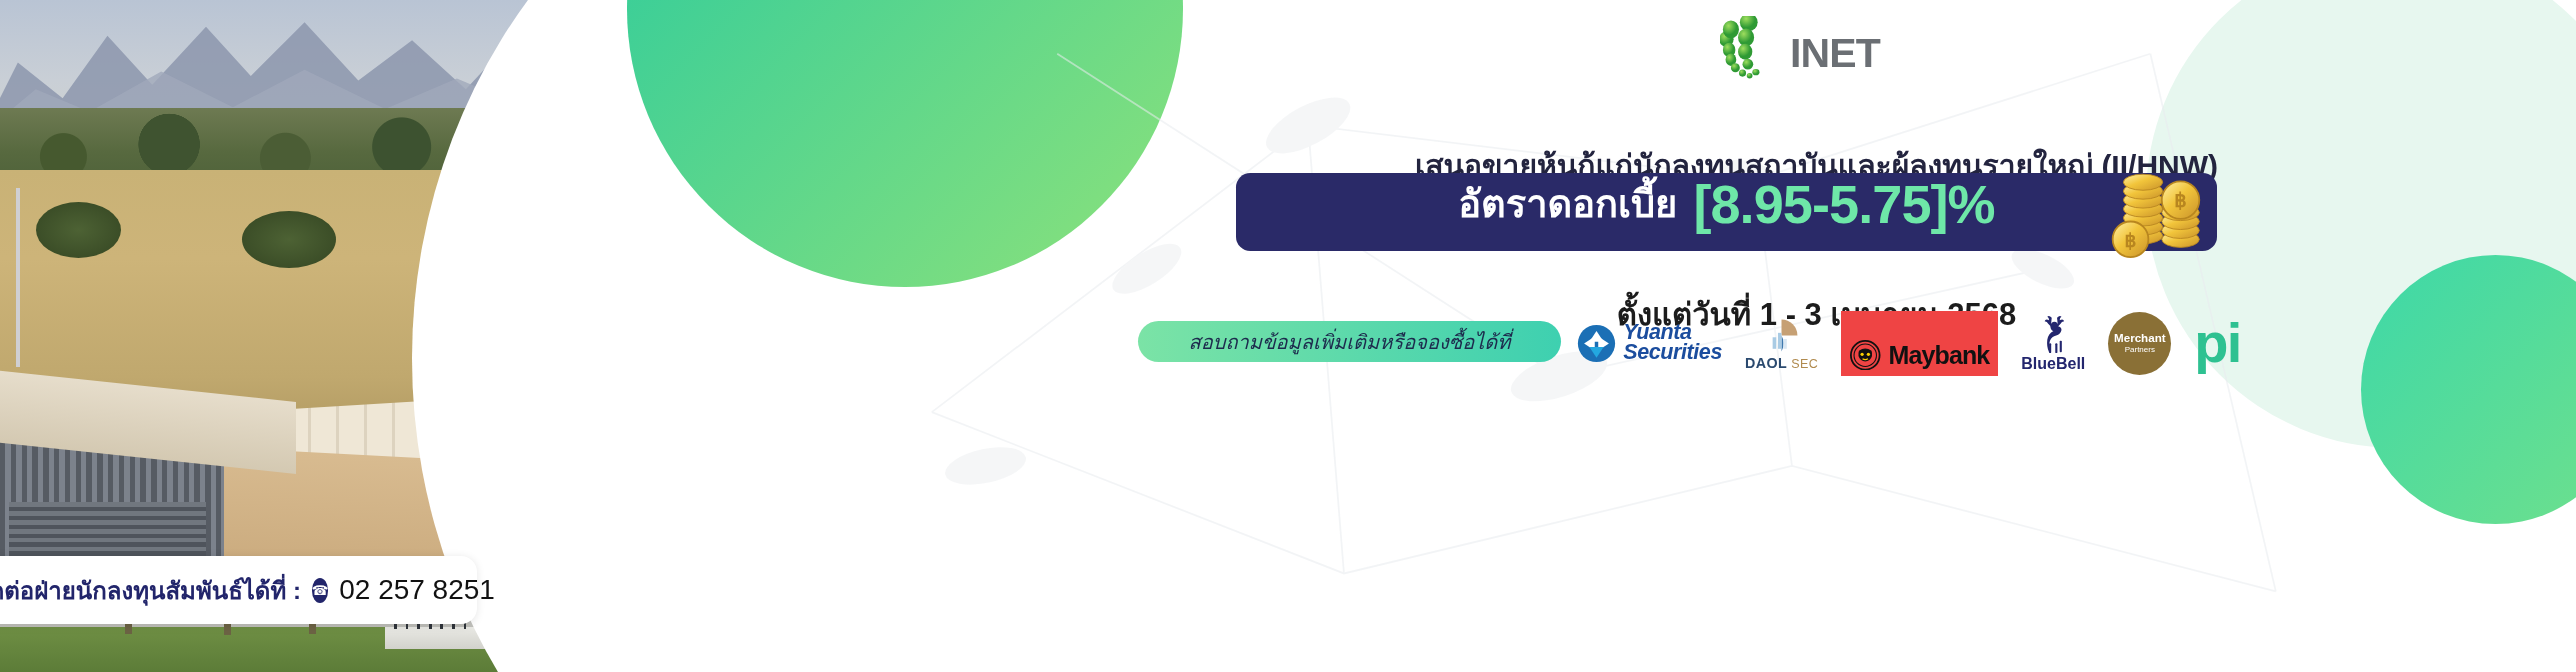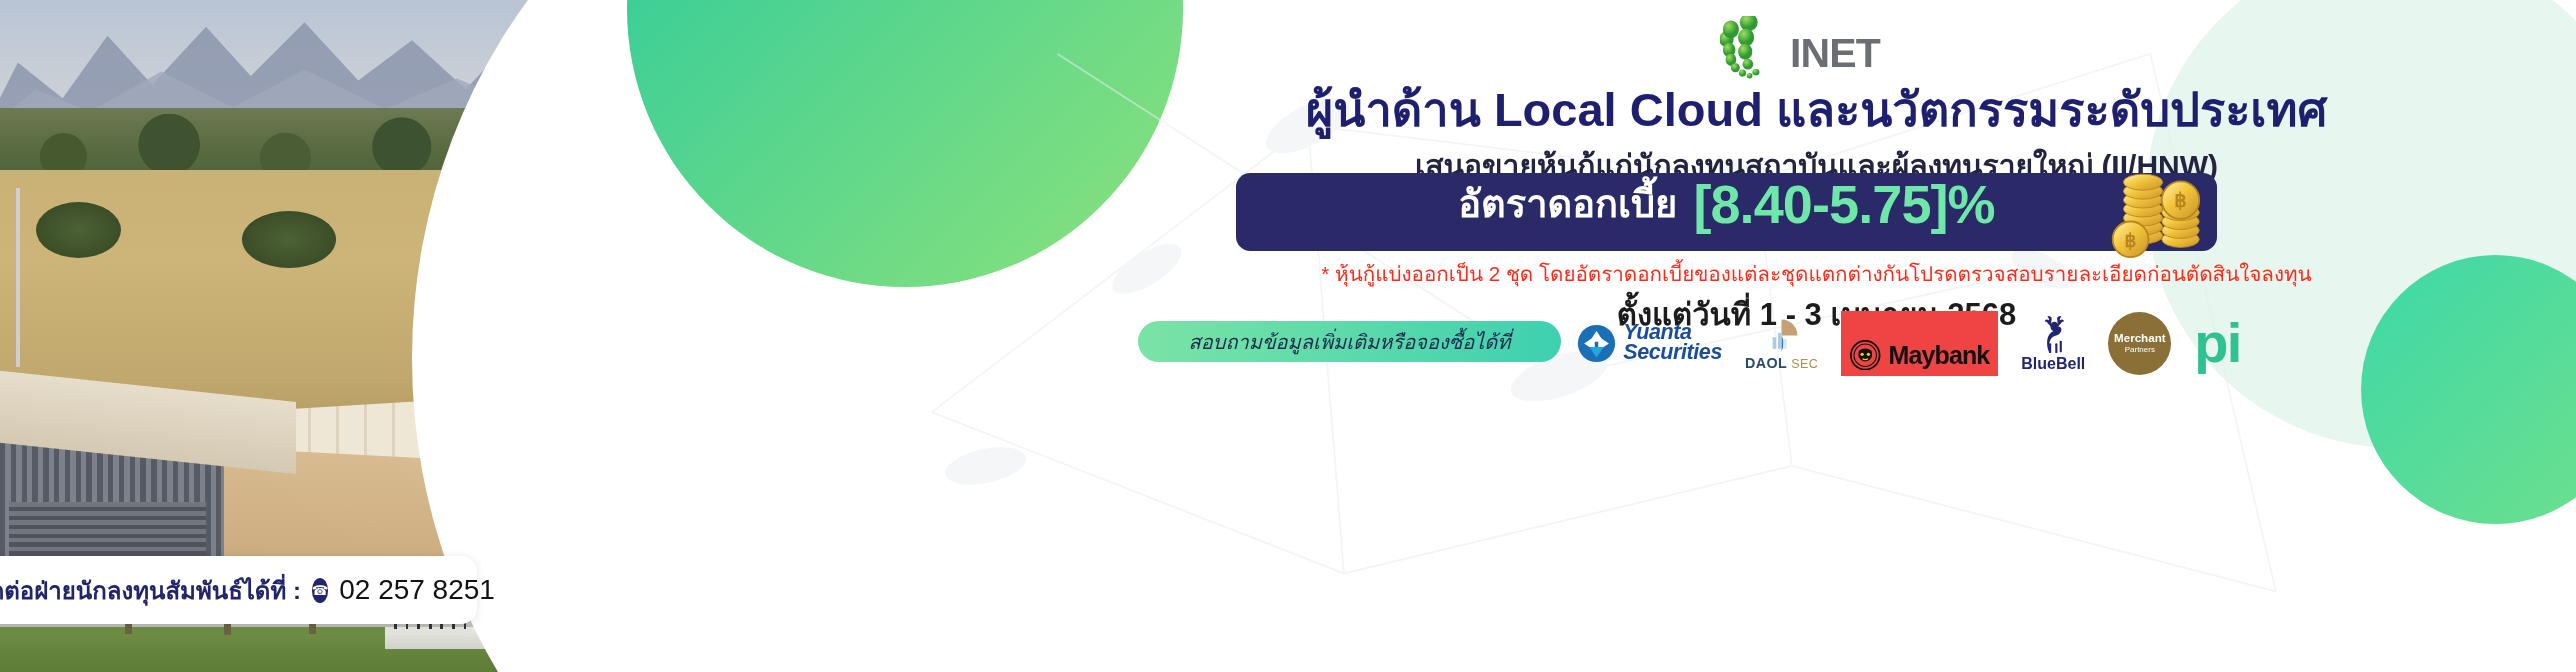--- a/index.html
+++ b/index.html
@@ -236,26 +236,25 @@
         <ellipse cx="33" cy="67" rx="3.2" ry="3" fill="url(#g1)"></ellipse>
         <ellipse cx="32" cy="7" rx="10" ry="10" fill="url(#g1)"></ellipse>
         <ellipse cx="29" cy="24" rx="9" ry="10" fill="url(#g1)"></ellipse>
         <ellipse cx="28" cy="40" rx="8" ry="9" fill="url(#g1)"></ellipse>
         <ellipse cx="31" cy="54" rx="6" ry="6" fill="url(#g1)"></ellipse>
         <ellipse cx="40" cy="63" rx="4" ry="3.5" fill="url(#g1)"></ellipse>
       </svg>
       <div class="logo-text">INET</div>
     </div>
 
-    <div class="headline">ผู้นำด้าน Local Cloud และนวัตกรรมระดับประเทศ</div>
     <div class="subhead">เสนอขายหุ้นกู้แก่นักลงทุนสถาบันและผู้ลงทุนรายใหญ่ (II/HNW)</div>
 
     <div class="rate-box">
       <span class="rate-label">อัตราดอกเบี้ย</span>
-      <span class="rate-value">[8.40-5.75]%</span>
+      <span class="rate-value">[8.95-5.75]%</span>
       <svg class="coins" viewBox="0 0 118 112">
         <defs>
           <linearGradient id="gold" x1="0" y1="0" x2="1" y2="1">
             <stop offset="0%" stop-color="#fff1a8"></stop>
               <stop offset="45%" stop-color="#f2c53b"></stop>
             <stop offset="100%" stop-color="#c9922a"></stop>
           </linearGradient>
         </defs>
         <g>
           <ellipse cx="40" cy="86" rx="22" ry="9" fill="url(#gold)" stroke="#b8861f"></ellipse>
@@ -270,21 +269,20 @@
           <ellipse cx="82" cy="70" rx="21" ry="9" fill="url(#gold)" stroke="#b8861f"></ellipse>
           <ellipse cx="82" cy="60" rx="21" ry="9" fill="url(#gold)" stroke="#b8861f"></ellipse>
           <circle cx="82" cy="46" r="21" fill="url(#gold)" stroke="#b8861f" stroke-width="2"></circle>
           <text x="82" y="54" font-size="22" font-weight="700" text-anchor="middle" fill="#b8861f" font-family="'Liberation Sans',sans-serif">฿</text>
           <circle cx="26" cy="90" r="20" fill="url(#gold)" stroke="#b8861f" stroke-width="2"></circle>
           <text x="26" y="98" font-size="21" font-weight="700" text-anchor="middle" fill="#b8861f" font-family="'Liberation Sans',sans-serif">฿</text>
         </g>
       </svg>
     </div>
 
-    <div class="note">* หุ้นกู้แบ่งออกเป็น 2 ชุด โดยอัตราดอกเบี้ยของแต่ละชุดแตกต่างกันโปรดตรวจสอบรายละเอียดก่อนตัดสินใจลงทุน</div>
     <div class="dates">ตั้งแต่วันที่ 1 - 3 เมษายน 2568</div>
 
     <div class="cta">สอบถามข้อมูลเพิ่มเติมหรือจองซื้อได้ที่</div>
 
     <div class="brokers">
 
       <div class="brk">
         <svg width="39" height="39" viewBox="0 0 44 44">
           <circle cx="22" cy="22" r="21" fill="#1b6fb5"></circle>
           <path d="M22 8 L30 20 L14 20 Z" fill="#fff"></path>

